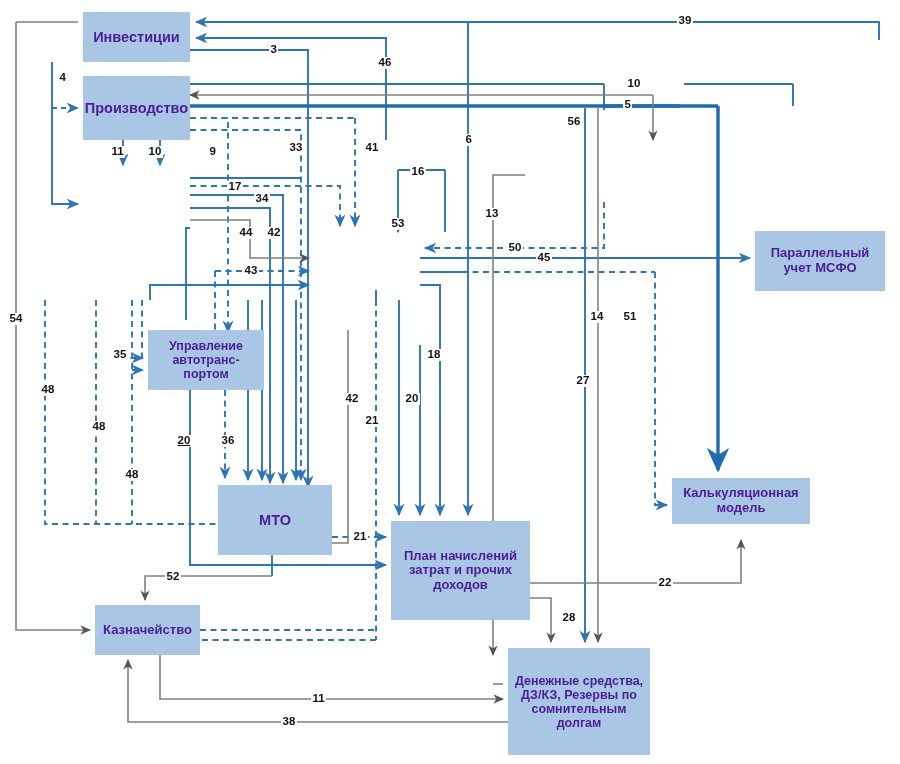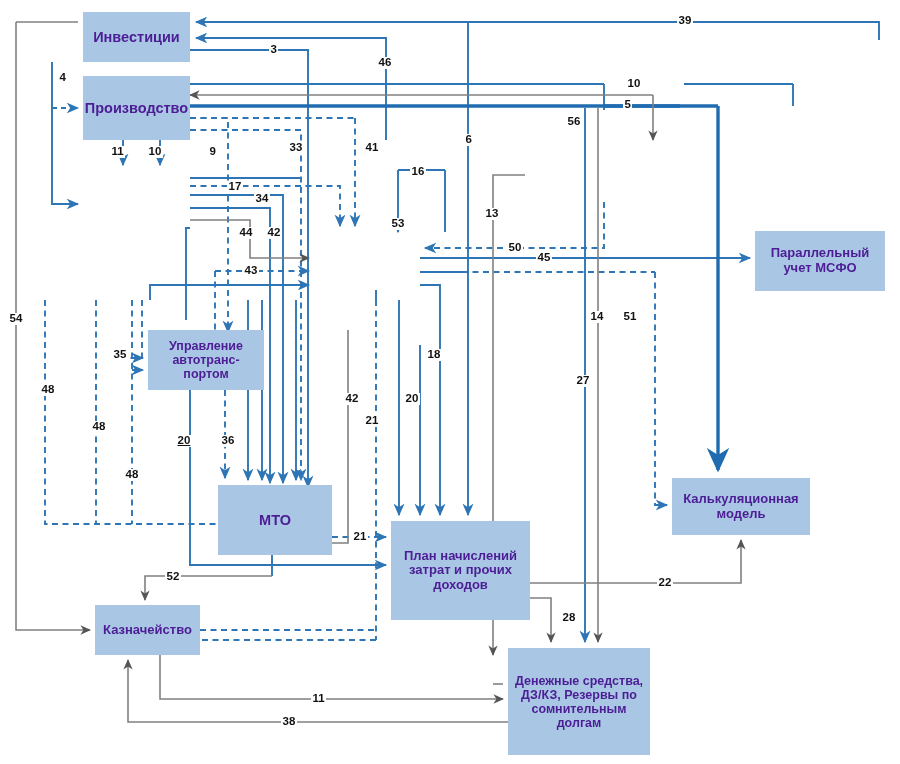--- a/index.html
+++ b/index.html
@@ -185,21 +185,21 @@
   </div>
   <div class="node" style="left:391px;top:521px;width:139px;height:99px;font-size:13px;">
     <span>План начислений затрат и прочих доходов</span>
   </div>
   <div class="node" style="left:508px;top:648px;width:142px;height:107px;font-size:12.5px;">
     <span>Денежные средства, ДЗ/КЗ, Резервы по сомнительным долгам</span>
   </div>
   <div class="node" style="left:755px;top:231px;width:130px;height:60px;font-size:13px;">
     <span>Параллельный учет МСФО</span>
   </div>
-  <div class="node" style="left:672px;top:478px;width:138px;height:57px;font-size:13px;">
+  <div class="node" style="left:672px;top:478px;width:138px;height:46px;font-size:13px;">
     <span>Калькуляционная модель</span>
   </div>
 
   <div class="lbl" style="left:677px;top:15px;">39</div>
   <div class="lbl" style="left:269px;top:44px;">3</div>
   <div class="lbl" style="left:377px;top:57px;">46</div>
   <div class="lbl" style="left:58px;top:72px;">4</div>
   <div class="lbl" style="left:626px;top:78px;">10</div>
   <div class="lbl" style="left:623px;top:99px;">5</div>
   <div class="lbl" style="left:566px;top:116px;">56</div>

